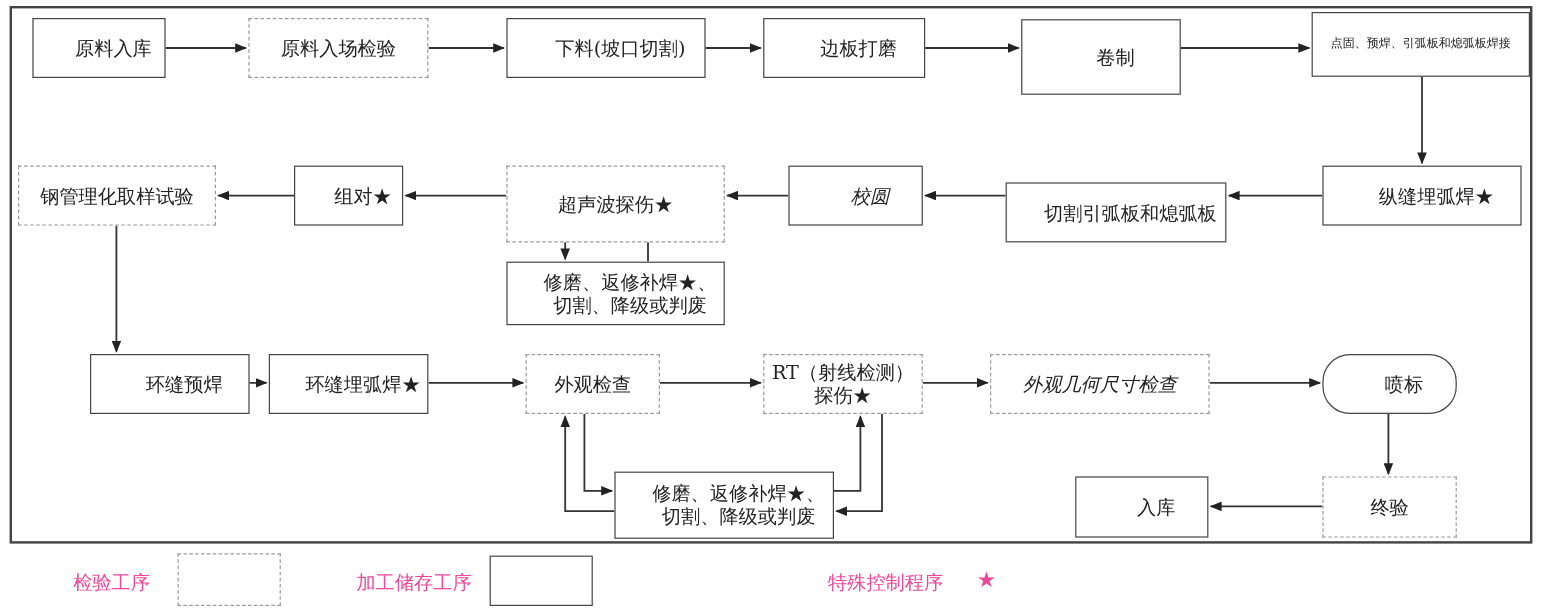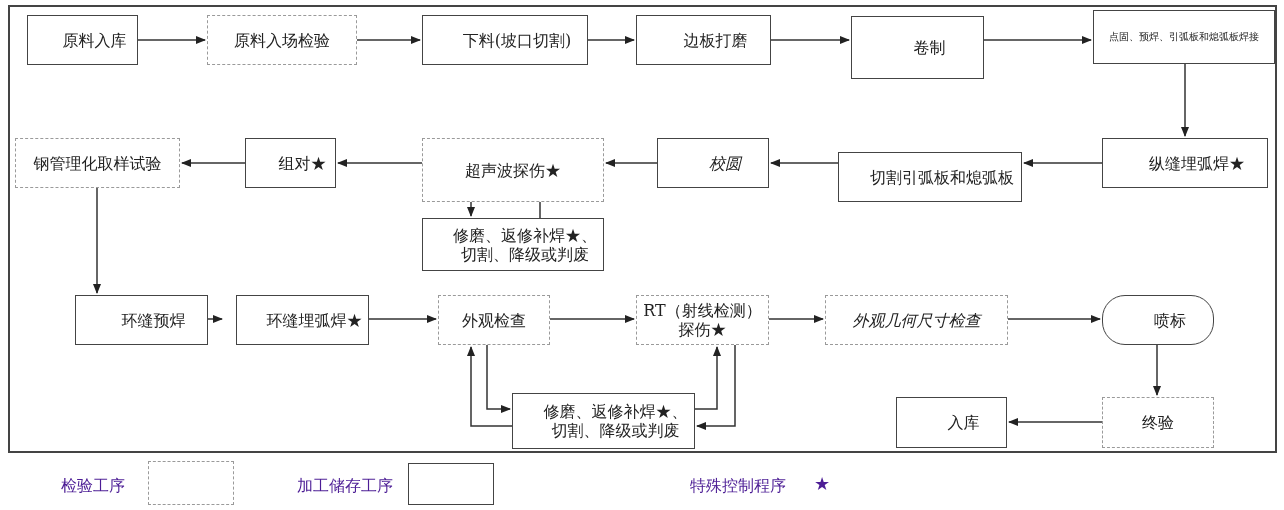--- a/index.html
+++ b/index.html
@@ -6,21 +6,21 @@
   body { width:1284px; height:510px; position:relative; overflow:hidden;
          font-family:"DejaVu Serif", "Liberation Serif", serif; color:#222; }
   #frame { position:absolute; left:8px; top:5px; width:1269px; height:448px;
            border:2px solid #444; box-sizing:border-box; }
   .node { position:absolute; box-sizing:border-box; display:flex; align-items:center;
           justify-content:center; text-align:center; font-size:16px; line-height:19px;
           background:#fff; color:#222; padding:0 2px; }
   .solid { border:1.6px solid #444;padding-left:26px; }
   .dashed { border:1.6px dashed #9a9a9a; }
   svg#edges { position:absolute; left:0; top:0; }
-  .legend-label { position:absolute; font-size:16px; color:#4c1d95; }
+  .legend-label { position:absolute; font-size:16px; color:#ec4899; }
   .legend-box { position:absolute; box-sizing:border-box; }
   .star { font-family:"DejaVu Sans", sans-serif; }
 </style>
 </head>
 <body>
 
 <div id="frame"></div>
 
 <svg id="edges" width="1284" height="510">
   <defs>
@@ -64,21 +64,21 @@
 
 <div class="node dashed" style="left:15px;top:138px;width:165px;height:50px;">钢管理化取样试验</div>
 <div class="node solid" style="left:245px;top:138px;width:91px;height:50px;">组对★</div>
 <div class="node dashed" style="left:422px;top:138px;width:182px;height:64px;">超声波探伤★</div>
 <div class="node solid" style="left:657px;top:138px;width:112px;height:50px;font-style:italic;">校圆</div>
 <div class="node solid" style="left:838px;top:138px;width:184px;height:50px;margin-top:14px;">切割引弧板和熄弧板</div>
 <div class="node solid" style="left:1102px;top:138px;width:166px;height:50px;text-align:center;">纵缝埋弧焊★</div>
 <div class="node solid" style="left:422px;top:218px;width:182px;height:53px;">修磨、返修补焊★、切割、降级或判废</div>
 
 <div class="node solid" style="left:31px;top:295px;width:133px;height:50px;margin-left:44px;">环缝预焊</div>
-<div class="node solid" style="left:224px;top:295px;width:133px;height:50px;margin-left:12px;">环缝埋弧焊★</div>
+<div class="node solid" style="left:224px;top:295px;width:133px;height:50px;">环缝埋弧焊★</div>
 <div class="node dashed" style="left:438px;top:295px;width:112px;height:50px;">外观检查</div>
 <div class="node dashed" style="left:636px;top:295px;width:133px;height:50px;">RT（射线检测）探伤★</div>
 <div class="node dashed" style="left:825px;top:295px;width:183px;height:50px;font-style:italic;">外观几何尺寸检查</div>
 <div class="node solid" style="left:1102px;top:295px;width:112px;height:50px;border-radius:23px;">喷标</div>
 <div class="node solid" style="left:512px;top:393px;width:183px;height:56px;">修磨、返修补焊★、切割、降级或判废</div>
 
 <div class="node solid" style="left:896px;top:397px;width:111px;height:51px;">入库</div>
 <div class="node dashed" style="left:1102px;top:397px;width:112px;height:51px;">终验</div>
 
 <div class="legend-label" style="left:61px;top:476px;">检验工序</div>

